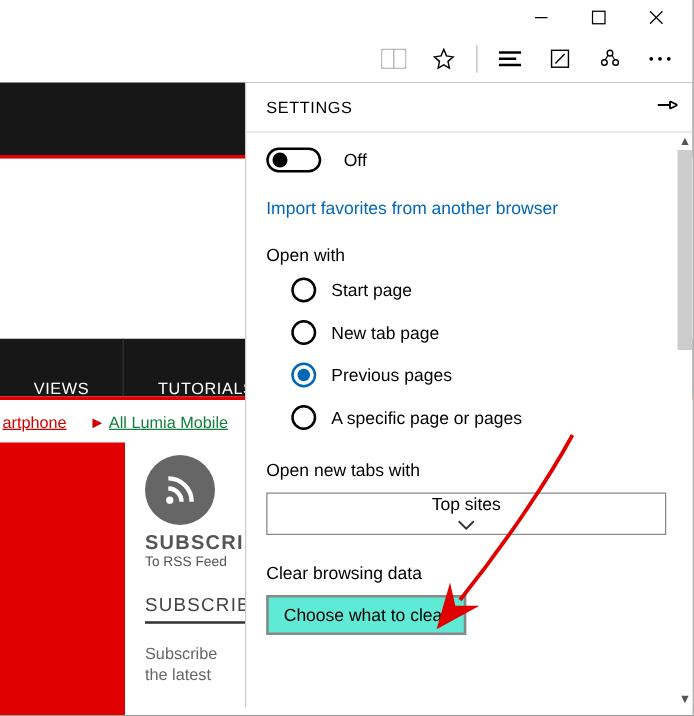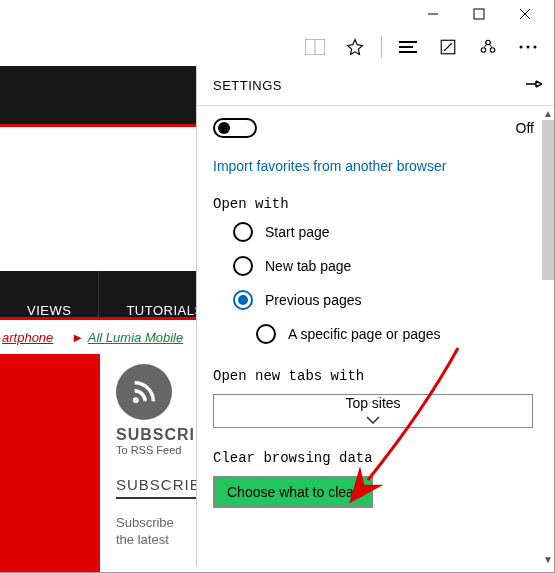--- a/index.html
+++ b/index.html
@@ -54,21 +54,21 @@
     display:flex; align-items:stretch; color:#fff;
     font-size:13px; font-weight:400;
   }
   .navtab { padding:0 27px; display:flex; align-items:center; letter-spacing:0.5px;margin-top:32px; }
   .navsep { width:1px; background:#333; }
   .redline2 { background:#e00000; height:3px; width:100%; }
   .linksrow {
     height:34px; display:flex; align-items:center; gap:18px;
     font-size:13px; color:#d00000; padding-left:2px;
   }
-  .linksrow a { color:#d00000; text-decoration:underline;font-style:italic; }
+  .linksrow a { color:#d00000; text-decoration:underline; }
   .linksrow .arrow { color:#d00000; text-decoration:none; }
 
   .lower { display:flex; }
   .redbox { background:#e00000; width:100px; height:223px; margin-right:16px;}
   .subcol { flex:1; padding-top:10px; }
   .rssline { display:flex; align-items:center; justify-content:flex-start; margin-bottom:6px;}
   .rssicon {
     width:56px; height:56px; border-radius:50%; background:#666;
     display:flex; align-items:center; justify-content:center; color:#fff;
     margin-right:8px;
@@ -88,39 +88,39 @@
     display:flex; align-items:center; justify-content:space-between;
     padding:0 12px 0 16px; font-size:13px; letter-spacing:0.5px;
   }
   .panelbody { position:absolute; top:40px; left:0; right:12px; bottom:0; padding:12px 8px 0 16px;}
   .scrollbar { position:absolute; top:40px; right:0; width:12px; bottom:0;}
   .scrollbar .track { position:absolute; top:14px; bottom:14px; left:0; right:0;}
   .scrollbar .thumb { position:absolute; top:0; width:12px; height:160px; background:#ccc;}
   .scrollbar .arr { position:absolute; left:0; width:12px; height:14px; display:flex; align-items:center; justify-content:center; color:#555; font-size:10px;}
   .scrollbar .up{top:0;} .scrollbar .down{bottom:0;}
 
-  .toggle-row { display:flex; align-items:center; gap:3px; margin-bottom:20px;justify-content:space-between;}
+  .toggle-row { display:flex; align-items:center; gap:18px; margin-bottom:20px;}
   .toggle {
     width:44px; height:20px; border:2px solid #000; border-radius:20px; position:relative;
   }
   .toggle .knob { position:absolute; width:12px; height:12px; background:#000; border-radius:50%; left:3px; top:2px;}
   .link { color:#0067b8; cursor:pointer; margin-bottom:22px; display:block; }
-  .seclabel { color:#000; margin-bottom:10px;font-family:Liberation Mono, monospace; }
+  .seclabel { color:#000; margin-bottom:10px; }
   .radio-row { display:flex; align-items:center; gap:12px; margin-bottom:14px;padding-left:20px;}
   .radio { width:20px; height:20px; border:2px solid #000; border-radius:50%; position:relative; flex-shrink:0;}
   .radio.selected { border-color:#0067b8; }
   .radio.selected::after { content:""; position:absolute; width:10px; height:10px; background:#0067b8; border-radius:50%; left:3px; top:3px;}
   .select {
     width:320px; height:34px; border:1px solid #888; background:#fff;
     display:flex; align-items:center; justify-content:space-between;
     padding:0 10px; margin-bottom:22px;flex-direction:column;
   }
   .select .chev { color:#333; }
   .clearbtn {
-    display:inline-block; padding:6px 12px; background:#22c55e; border:2px solid #888; color:#000;
+    display:inline-block; padding:6px 12px; background:#5eead4; border:2px solid #888; color:#000;
   }
   
   .arrow-svg { position:absolute; pointer-events:none; }
 </style>
 </head>
 <body>
 
 <div class="winctl">
   <div class="btn">
     <svg width="12" height="12">
@@ -250,21 +250,21 @@
       <span>Start page</span>
     </div>
     <div class="radio-row">
       <div class="radio"></div>
       <span>New tab page</span>
     </div>
     <div class="radio-row">
       <div class="radio selected"></div>
       <span>Previous pages</span>
     </div>
-    <div class="radio-row" style="margin-bottom:24px;margin-left:23px;">
+    <div class="radio-row" style="margin-bottom:24px;">
       <div class="radio"></div>
       <span>A specific page or pages</span>
     </div>
 
     <div class="seclabel">Open new tabs with</div>
     <div class="select">
       <span>Top sites</span>
       <span class="chev">
         <svg width="14" height="8">
             <path d="M1 1l6 6 6-6" fill="none" stroke="#333" stroke-width="1.5"></path>

